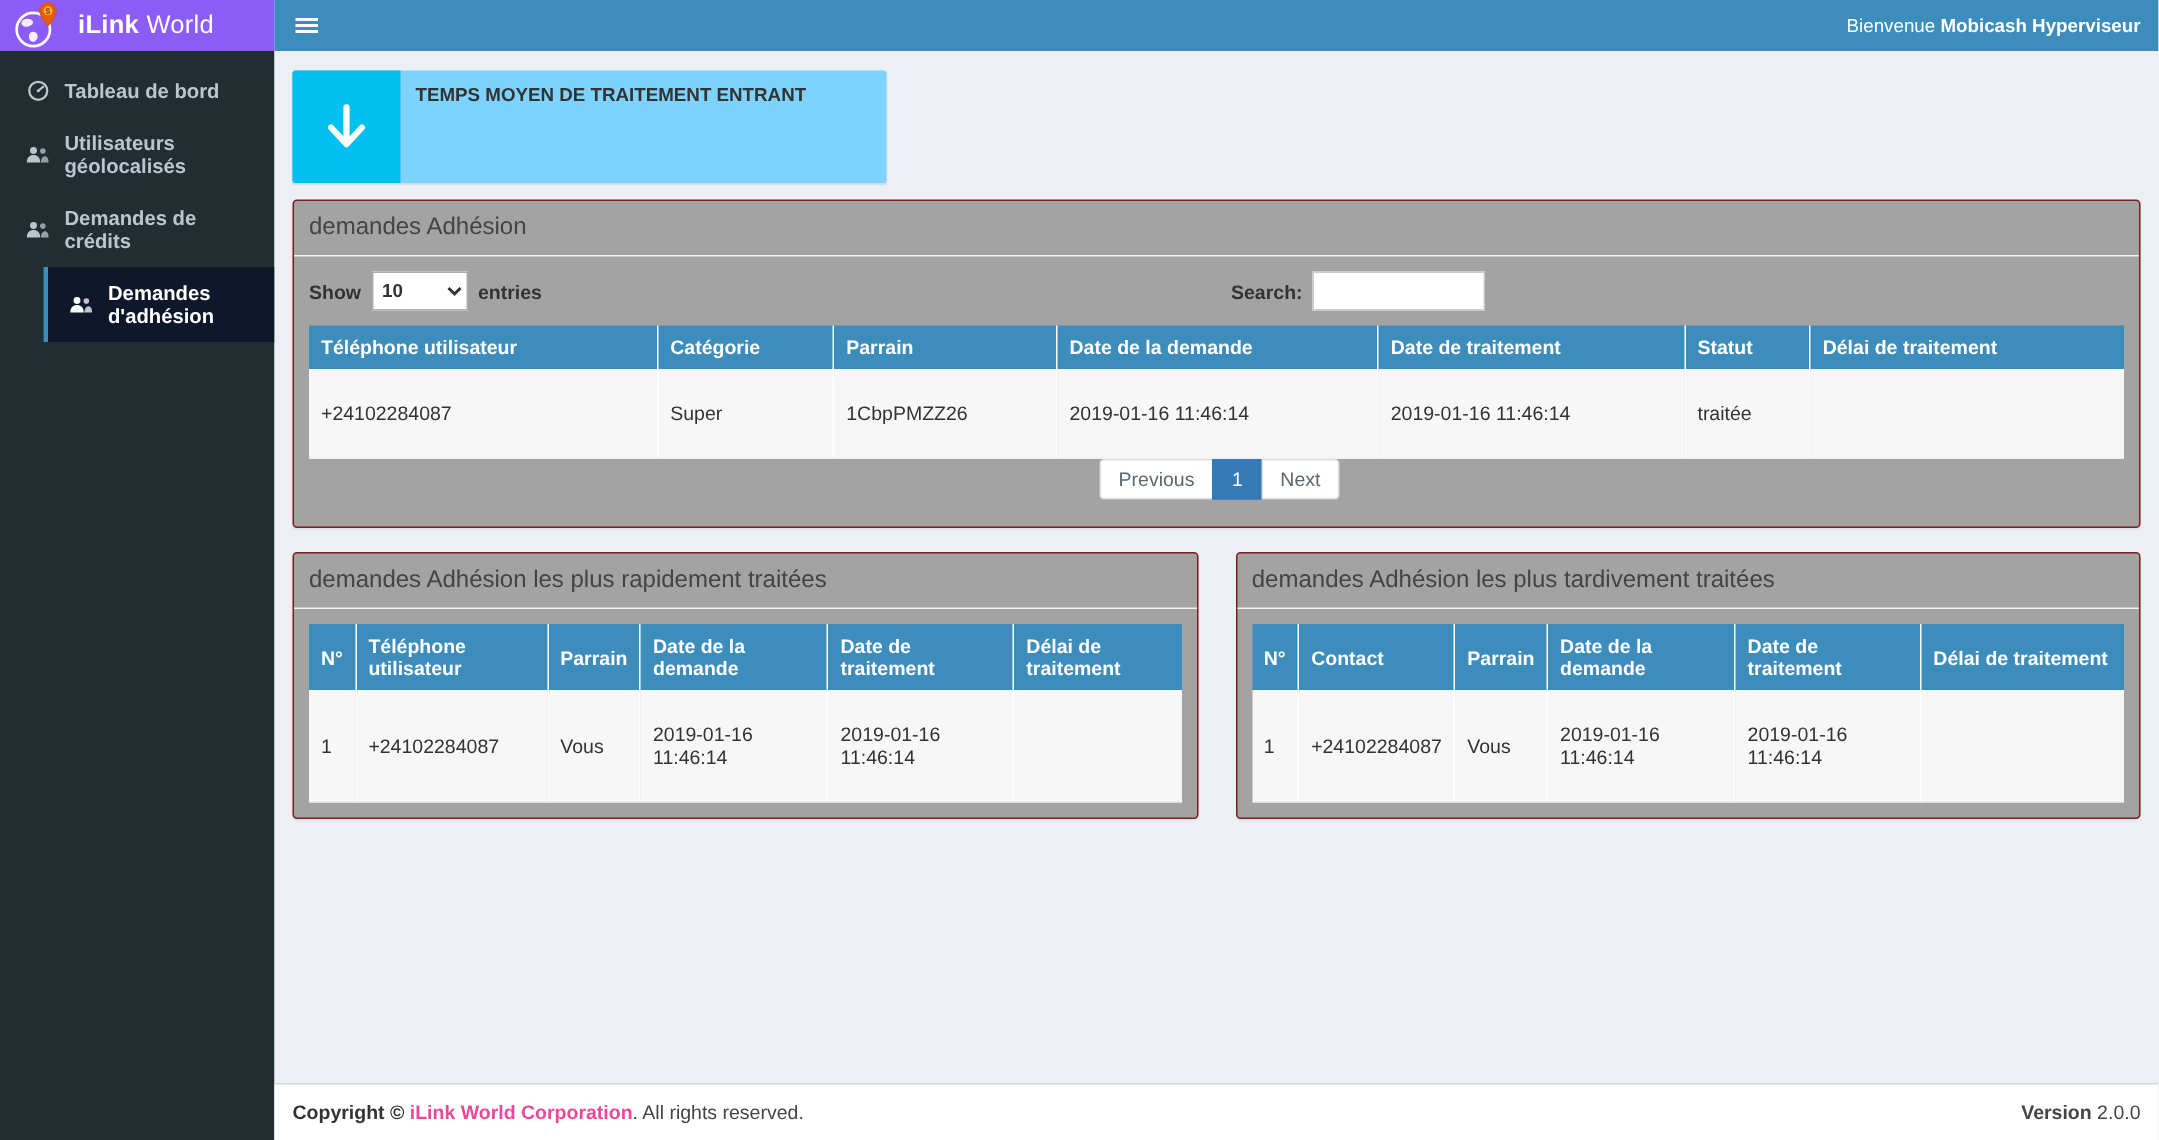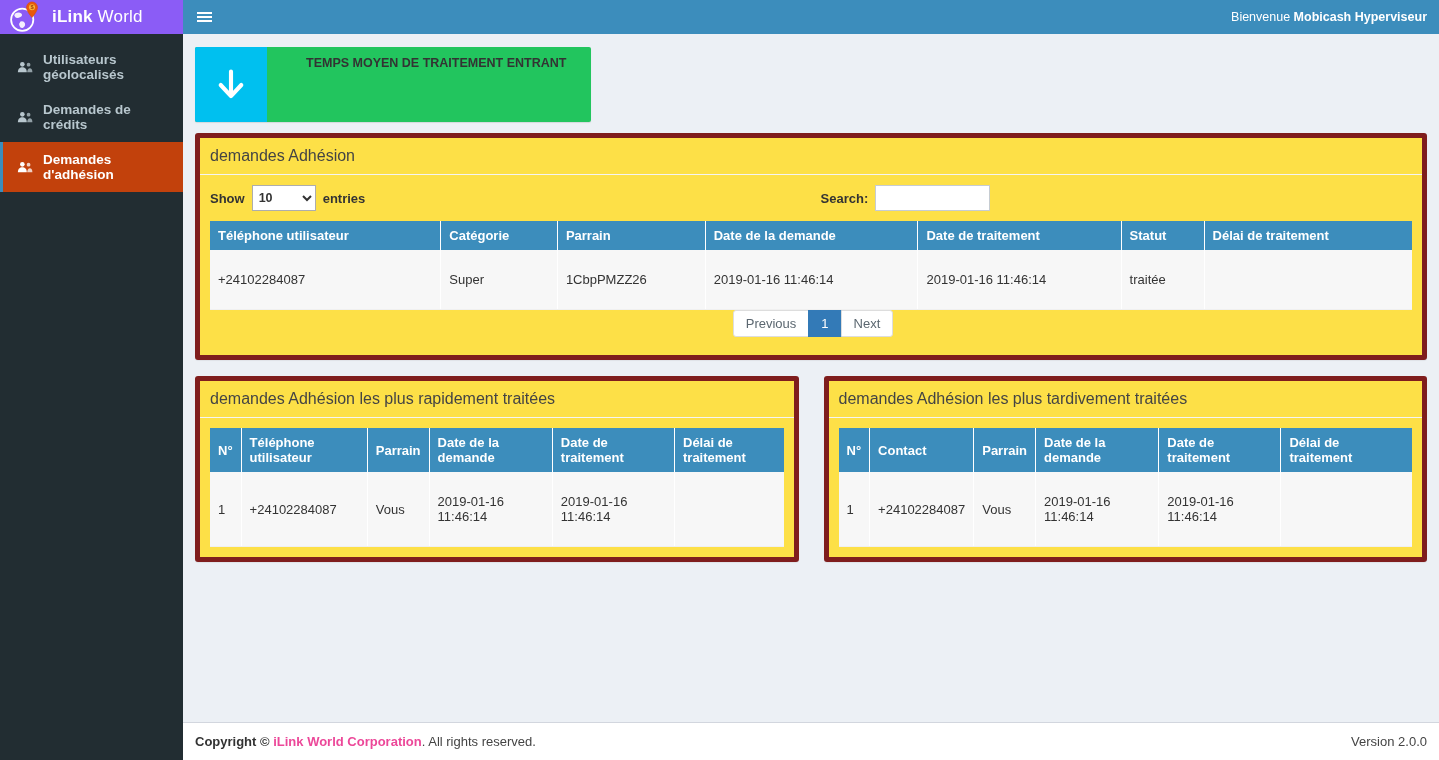--- a/index.html
+++ b/index.html
@@ -17,32 +17,32 @@
   .hamburger i { display:block; width:15px; height:2px; background:#fff; margin:2px 0; }
   .welcome { margin-left:auto; padding-right:12px; color:#fff; font-size:12.5px; cursor:pointer; }
   .welcome b { font-weight:700; }
 
   
   .wrapper { display:flex; height:726px; }
   .sidebar { width:183px; background:#222d32; flex-shrink:0; padding-top:8px; }
   .sidebar ul { list-style:none; }
   .sidebar-item { display:flex; align-items:center; gap:10px; padding:10px 8px 10px 14px; color:#b8c7ce; font-size:13.5px; font-weight:600; cursor:pointer; border-left:3px solid transparent; }
   .sidebar-item .mi { width:16px; height:16px; display:flex; align-items:center; justify-content:center; flex-shrink:0; }
-  .sidebar-item.active { background:#c2410c; color:#fff; border-left-color:#3c8dbc; }
+  .sidebar-item.active { background:#0f172a; color:#fff; border-left-color:#3c8dbc;margin-left:29px; }
   .content-wrapper { flex:1; display:flex; flex-direction:column; background:#ecf0f5; }
   .content { flex:1; padding:13px 12px 0 12px; overflow:hidden; }
 
   
-  .info-box { width:396px; height:75px; background:#22c55e; border-radius:2px; box-shadow:0 1px 1px rgba(0,0,0,0.1); display:flex; margin-bottom:11px;gap:29px; }
+  .info-box { width:396px; height:75px; background:#7dd3fc; border-radius:2px; box-shadow:0 1px 1px rgba(0,0,0,0.1); display:flex; margin-bottom:11px; }
   .info-box-icon { width:72px; background:#00c0ef; display:flex; align-items:center; justify-content:center; border-radius:2px 0 0 2px; }
   .info-box-content { padding:8px 10px; }
   .info-box-text { font-size:12.5px; font-weight:700; color:#333; text-transform:uppercase; }
 
   
-  .panel { background:#fde047; border:5px solid #7f1d1d; border-radius:3px; box-shadow:0 1px 1px rgba(0,0,0,0.06); }
+  .panel { background:#a3a3a3; border:1px solid #7f1d1d; border-radius:3px; box-shadow:0 1px 1px rgba(0,0,0,0.06); }
   .panel-heading { padding:9px 10px; border-bottom:1px solid #f4f4f4; }
   .panel-title { font-size:16px; font-weight:400; color:#444; }
   .panel-body { padding:10px; }
 
   
   .dt-toolbar { position:relative; height:36px; }
   .dt-length, .dt-filter { display:flex; align-items:center; font-weight:700; font-size:13px; color:#333; }
   .dt-filter { position:absolute; left:50.8%; top:0; }
   .dt-length select { margin:0 7px; width:64px; height:26px; font-size:12.5px; font-weight:700; color:#333; border:1px solid #adadad; background:#fff; padding:2px; font-family:"Liberation Sans",sans-serif; cursor:pointer; }
   .dt-filter input { margin-left:7px; width:115px; height:26px; border:1px solid #c6ccd2; padding:3px 6px; font-size:13px; font-family:"Liberation Sans",sans-serif; }
@@ -72,21 +72,21 @@
 
   
   .row-2col { display:flex; gap:25px; margin-top:16px; }
   .row-2col .panel { flex:1; }
 
   
   .main-footer { height:38px; background:#fff; border-top:1px solid #d2d6de; padding:11px 12px; font-size:13px; color:#444; position:relative; }
   .main-footer .copyright b { font-weight:700; color:#333; }
   .main-footer .copyright a { color:#ec4899; font-weight:700; text-decoration:none; cursor:pointer; }
   .main-footer .version { position:absolute; right:12px; top:11px; }
-  .main-footer .version b { font-weight:400; }
+  .main-footer .version b { font-weight:700; }
 </style>
 </head>
 <body>
 
 <div class="app">
 
   <header class="main-header">
     <div class="logo">
       <span class="logo-icon">
         <svg width="32" height="32" viewBox="0 0 36 36">
@@ -110,20 +110,30 @@
       </a>
       <div class="welcome">
         <span>Bienvenue </span><b>Mobicash Hyperviseur</b>
       </div>
     </nav>
   </header>
 
   <div class="wrapper">
     <aside class="sidebar">
       <ul id="sidebar-menu">
+          <li class="sidebar-item">
+            <span class="mi">
+              <svg width="15" height="15" viewBox="0 0 16 16">
+                <circle cx="8" cy="8" r="6.4" fill="none" stroke="currentColor" stroke-width="1.6"></circle>
+                <path d="M8 8 L11.4 5.2" stroke="currentColor" stroke-width="1.6" stroke-linecap="round"></path>
+                <circle cx="8" cy="8" r="1.1" fill="currentColor"></circle>
+              </svg>
+            </span>
+            <span>Tableau de bord</span>
+          </li>
           <li class="sidebar-item">
             <span class="mi">
               <svg width="16" height="14" viewBox="0 0 18 14">
                 <circle cx="6" cy="4" r="2.6" fill="currentColor"></circle>
                 <path d="M1 13 c0 -4 2.3 -5.6 5 -5.6 s5 1.6 5 5.6z" fill="currentColor"></path>
                 <circle cx="13" cy="4.4" r="2.1" fill="currentColor" opacity="0.75"></circle>
                 <path d="M11.4 13 c0.3 -3 1.5 -4.6 3.1 -4.6 c1.7 0 2.8 1.6 2.8 4.6z" fill="currentColor" opacity="0.75"></path>
               </svg>
             </span>
             <span>Utilisateurs géolocalisés</span>

